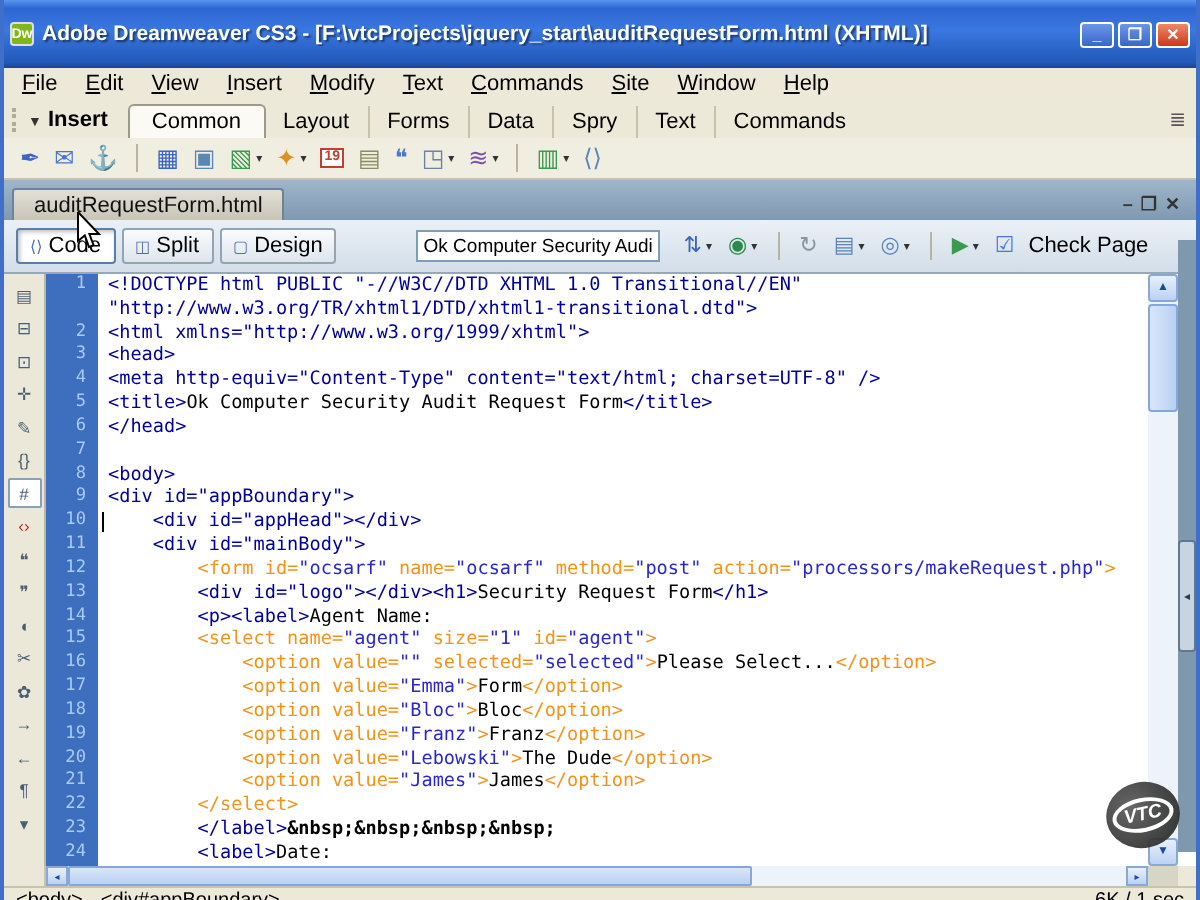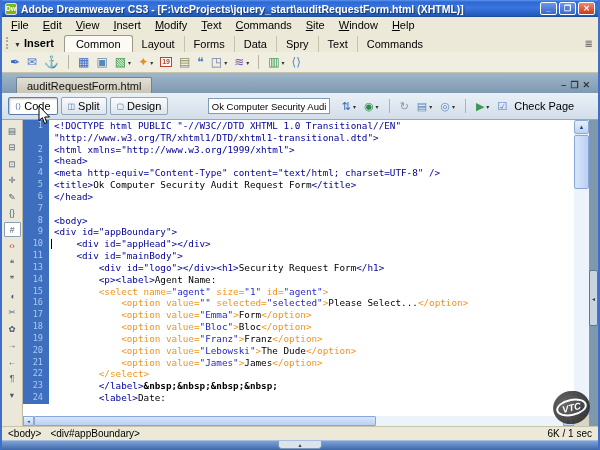--- a/index.html
+++ b/index.html
@@ -1,20 +1,20 @@
 <!DOCTYPE html>
 <html><head>
 <meta charset="utf-8">
 <style>
   html,body{margin:0;padding:0;background:#9AA5B1;}
   *{box-sizing:border-box;}
   #app{position:relative;width:600px;height:450px;overflow:hidden;background:#ECE9D8;
        font-family:"Liberation Sans",sans-serif;border-left:2px solid #3F6FC8;border-right:2px solid #3F6FC8;}
   
-  .titlebar{height:17px;display:flex;align-items:center;padding:0 3px;gap:4px;
+  .titlebar{height:34px;display:flex;align-items:center;padding:0 3px;gap:4px;
     background:linear-gradient(180deg,#5A96EE 0%,#2E67D3 12%,#3A77E0 45%,#2258B8 92%,#1A4690 100%);}
   .appicon{width:12px;height:12px;background:#7FB717;border:1px solid #DDE;border-radius:2px;
     color:#fff;font-weight:bold;font-size:7px;display:flex;align-items:center;justify-content:center;}
   .wtitle{color:#fff;font-weight:bold;font-size:10.5px;white-space:nowrap;overflow:hidden;flex:1;
     text-shadow:1px 1px 1px rgba(0,0,0,.5);}
   .wbtns{display:flex;gap:2px;}
   .wbtn{width:17px;height:13px;border:1px solid #fff;border-radius:2px;display:flex;align-items:center;
     justify-content:center;font-size:8px;font-weight:bold;color:#fff;
     background:linear-gradient(#6A96E8,#3A66C8);}
   .wbtn.close{background:linear-gradient(#F0876A,#C93A1A);}
@@ -35,21 +35,21 @@
   .panelmenu{margin-left:auto;margin-right:5px;margin-bottom:3px;font-size:10px;color:#555;}
   .insicons{height:21px;display:flex;align-items:center;padding-left:8px;gap:7px;
     background:#F0EEE1;border-bottom:1px solid #C8C4AC;}
   .tbi{display:inline-flex;align-items:center;}
   .tbi .glyph{font-size:12px;line-height:12px;}
   .tbi.boxed .glyph{font-size:7px;line-height:8px;border:1px solid #C04030;background:#fff;
     padding:0 1px;color:#C04030;font-weight:bold;}
   .dd{font-size:6px;color:#333;margin-left:2px;}
   .vsep{width:1px;height:14px;background:#B8B4A0;margin:0 2px;}
   
-  .doctabs{height:20px;display:flex;align-items:flex-end;padding-left:14px;
+  .doctabs{height:20px;display:flex;align-items:flex-end;padding-left:4px;
     background:linear-gradient(#9FB6CA,#7E99B2);}
   .doctab{height:16px;display:flex;align-items:center;background:linear-gradient(#E2E0D6,#C8C5B6);
     border:1px solid #6E8396;border-bottom:none;border-radius:2px 2px 0 0;
     padding:0 10px;font-size:11px;color:#111;}
   .docctrls{margin-left:auto;display:flex;gap:4px;align-items:center;padding:0 8px 3px 0;}
   .docctrl{font-size:9px;font-weight:bold;color:#333;}
   
   .doctoolbar{height:27px;display:flex;align-items:center;padding-left:6px;gap:4px;
     background:linear-gradient(#EAF0F6,#D3DEE9);border-bottom:1px solid #97A8B8;}
   .vbtn{display:inline-flex;align-items:center;gap:3px;padding:2px 6px;border:1px solid #93A5B5;
@@ -343,20 +343,24 @@
         </div>
         <div class="crow">
           <span class="ln">10</span>
           <span class="ct"><span class="caret"></span><span class="seg-tag">    &lt;div id="appHead"&gt;&lt;/div&gt;</span></span>
         </div>
         <div class="crow">
           <span class="ln">11</span>
           <span class="ct"><span class="seg-tag">    &lt;div id="mainBody"&gt;</span></span>
         </div>
         <div class="crow">
+          <span class="ln">12</span>
+          <span class="ct"><span class="seg-form">        &lt;form id=</span><span class="seg-val">"ocsarf"</span><span class="seg-form"> name=</span><span class="seg-val">"ocsarf"</span><span class="seg-form"> method=</span><span class="seg-val">"post"</span><span class="seg-form"> action=</span><span class="seg-val">"processors/makeRequest.php"</span><span class="seg-form">&gt;</span></span>
+        </div>
+        <div class="crow">
           <span class="ln">13</span>
           <span class="ct"><span class="seg-tag">        &lt;div id="logo"&gt;&lt;/div&gt;&lt;h1&gt;</span><span class="seg-text">Security Request Form</span><span class="seg-tag">&lt;/h1&gt;</span></span>
         </div>
         <div class="crow">
           <span class="ln">14</span>
           <span class="ct"><span class="seg-tag">        &lt;p&gt;&lt;label&gt;</span><span class="seg-text">Agent Name:</span></span>
         </div>
         <div class="crow">
           <span class="ln">15</span>
           <span class="ct"><span class="seg-form">        &lt;select name=</span><span class="seg-val">"agent"</span><span class="seg-form"> size=</span><span class="seg-val">"1"</span><span class="seg-form"> id=</span><span class="seg-val">"agent"</span><span class="seg-form">&gt;</span></span>

